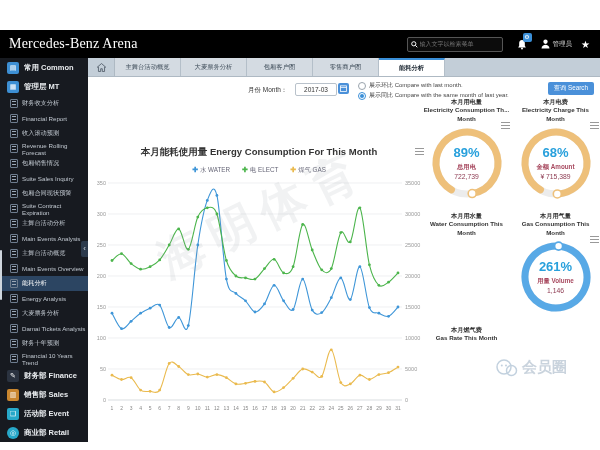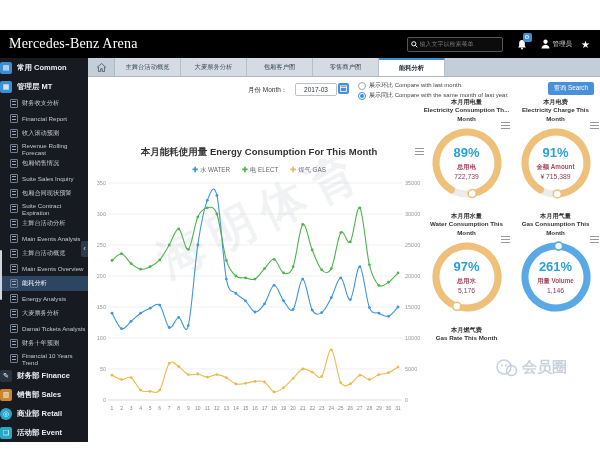--- a/index.html
+++ b/index.html
@@ -14,21 +14,21 @@
   .search-box input{flex:1;background:transparent;border:0;outline:none;color:#bbb;
                     font-size:6px;width:70px;font-family:"Liberation Sans",sans-serif;}
   .top-icons{display:flex;align-items:center;gap:9px;margin-left:14px;margin-right:10px;}
   .badge{width:9px;height:9px;background:#3a8fd8;border-radius:2px;display:inline-block;
          color:#fff;font-size:6px;line-height:9px;text-align:center;margin-left:-4px;margin-top:-6px;}
   .username{color:#ddd;font-size:6.5px;margin-left:3px;}
   .star{color:#fff;font-size:10px;}
   
   .sidebar{position:absolute;left:0;top:58px;width:88px;height:384px;background:#171a20;overflow:hidden;}
   .sb-row{display:flex;align-items:center;cursor:pointer;}
-  .sb-section{height:19px;}
+  .sb-section{height:19px;padding-left:7px;}
   .sb-section .lbl{color:#e9ecef;font-size:7.5px;font-weight:bold;}
   .sb-item{height:15px;padding-left:10px;}
   .sb-item .lbl{color:#c2c9d1;font-size:6.2px;}
   .sb-item.active{background:#2c4562;}
   .sb-item.active .lbl{color:#fff;}
   .sec-icon{width:12px;height:12px;border-radius:2px;margin-right:5px;flex:0 0 auto;
             display:flex;align-items:center;justify-content:center;color:#fff;font-size:7px;}
   .icon-common{background:#3d8fd4;} .icon-mt{background:#3d8fd4;}
   .icon-finance{background:#2b3340;color:#fff;} .icon-sales{background:#c9862f;}
   .icon-retail{background:#27a8c9;border-radius:50%;} .icon-event{background:#27a8c9;}
@@ -203,26 +203,26 @@
         </div>
         <div class="sb-row sb-section">
           <span class="sec-icon icon-finance">✎</span>
           <span class="lbl">财务部 Finance</span>
         </div>
         <div class="sb-row sb-section">
           <span class="sec-icon icon-sales">▥</span>
           <span class="lbl">销售部 Sales</span>
         </div>
         <div class="sb-row sb-section">
+          <span class="sec-icon icon-event">❑</span>
+          <span class="lbl">活动部 Event</span>
+        </div>
+        <div class="sb-row sb-section">
           <span class="sec-icon icon-retail">◎</span>
           <span class="lbl">商业部 Retail</span>
-        </div>
-        <div class="sb-row sb-section">
-          <span class="sec-icon icon-event">❑</span>
-          <span class="lbl">活动部 Event</span>
         </div>
       </div>
     <div class="sb-scrollthumb"></div>
     <div class="sb-collapse">‹</div>
   </div>
 
   <div class="main">
 
     <div class="tabbar">
       <div class="tab-home">
@@ -438,36 +438,27 @@
               <div class="g-val">722,739</div>
             </div><div class="menu-ic g-menu"></div></div>
         </div>
         <div class="g-cell">
           <div class="g-title">本月电费<br>Electricity Charge This<br>Month</div>
           <div class="g-wrap"><svg width="78" height="78" viewBox="0 0 78 78">
               <circle cx="39" cy="39" r="31" fill="none" stroke="#ececec" stroke-width="7"></circle>
               <circle cx="39" cy="39" r="31" fill="none" stroke="#eec07a" stroke-width="7" stroke-dasharray="177.24865751553614 194.77874452256717" stroke-linecap="round" transform="rotate(120 39 39)"></circle>
               <circle cx="40.2981452656052" cy="69.97280773306461" r="4" fill="#fff" stroke="#eec07a" stroke-width="1.6"></circle>
             </svg><div class="g-text">
-              <div class="g-pct">91%</div>
+              <div class="g-pct">68%</div>
               <div class="g-lbl">金额 Amount</div>
               <div class="g-val">¥ 715,389</div>
             </div><div class="menu-ic g-menu"></div></div>
         </div>
         <div class="g-cell">
           <div class="g-title">本月用水量<br>Water Consumption This<br>Month</div>
-          <div class="g-wrap"><svg width="78" height="78" viewBox="0 0 78 78">
-              <circle cx="39" cy="39" r="31" fill="none" stroke="#ececec" stroke-width="7"></circle>
-              <circle cx="39" cy="39" r="31" fill="none" stroke="#eec07a" stroke-width="7" stroke-dasharray="188.93538218689014 194.77874452256717" stroke-linecap="round" transform="rotate(120 39 39)"></circle>
-              <circle cx="28.80513395110397" cy="68.27566747736194" r="4" fill="#fff" stroke="#eec07a" stroke-width="1.6"></circle>
-            </svg><div class="g-text">
-              <div class="g-pct">97%</div>
-              <div class="g-lbl">总用水</div>
-              <div class="g-val">5,176</div>
-            </div><div class="menu-ic g-menu"></div></div>
         </div>
         <div class="g-cell">
           <div class="g-title">本月用气量<br>Gas Consumption This<br>Month</div>
           <div class="g-wrap"><svg width="78" height="78" viewBox="0 0 78 78">
               <circle cx="39" cy="39" r="31" fill="none" stroke="#ececec" stroke-width="7"></circle>
               <circle cx="39" cy="39" r="31" fill="none" stroke="#58a9e6" stroke-width="7" stroke-dasharray="194.77874452256717 194.77874452256717" stroke-linecap="round" transform="rotate(120 39 39)"></circle>
               <circle cx="41.59401314330178" cy="8.108721363265364" r="4" fill="#fff" stroke="#58a9e6" stroke-width="1.6"></circle>
             </svg><div class="g-text">
               <div class="g-pct">261%</div>
               <div class="g-lbl">用量 Volume</div>

